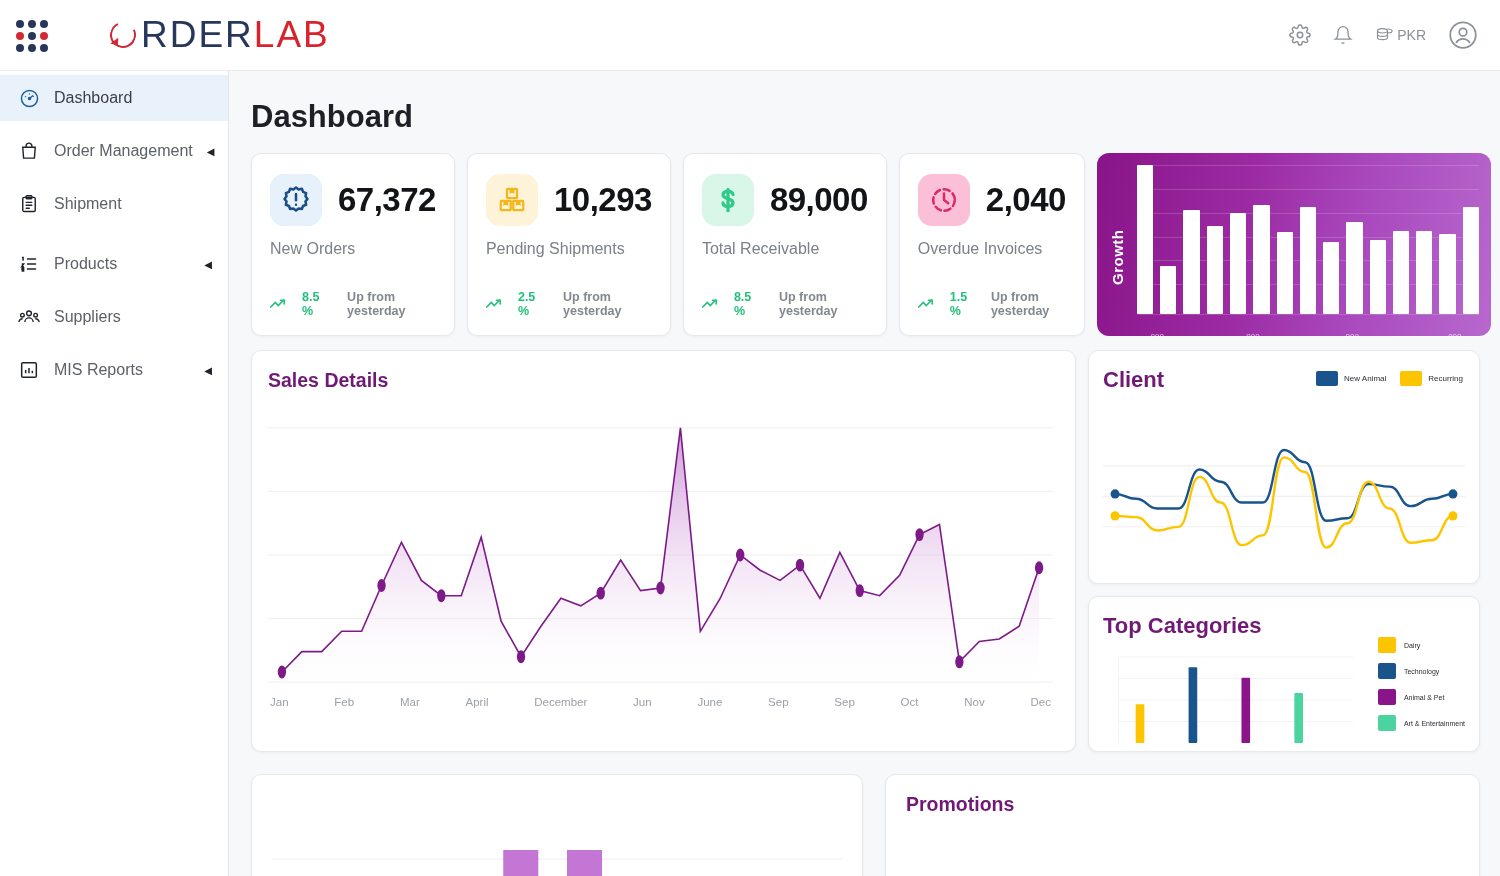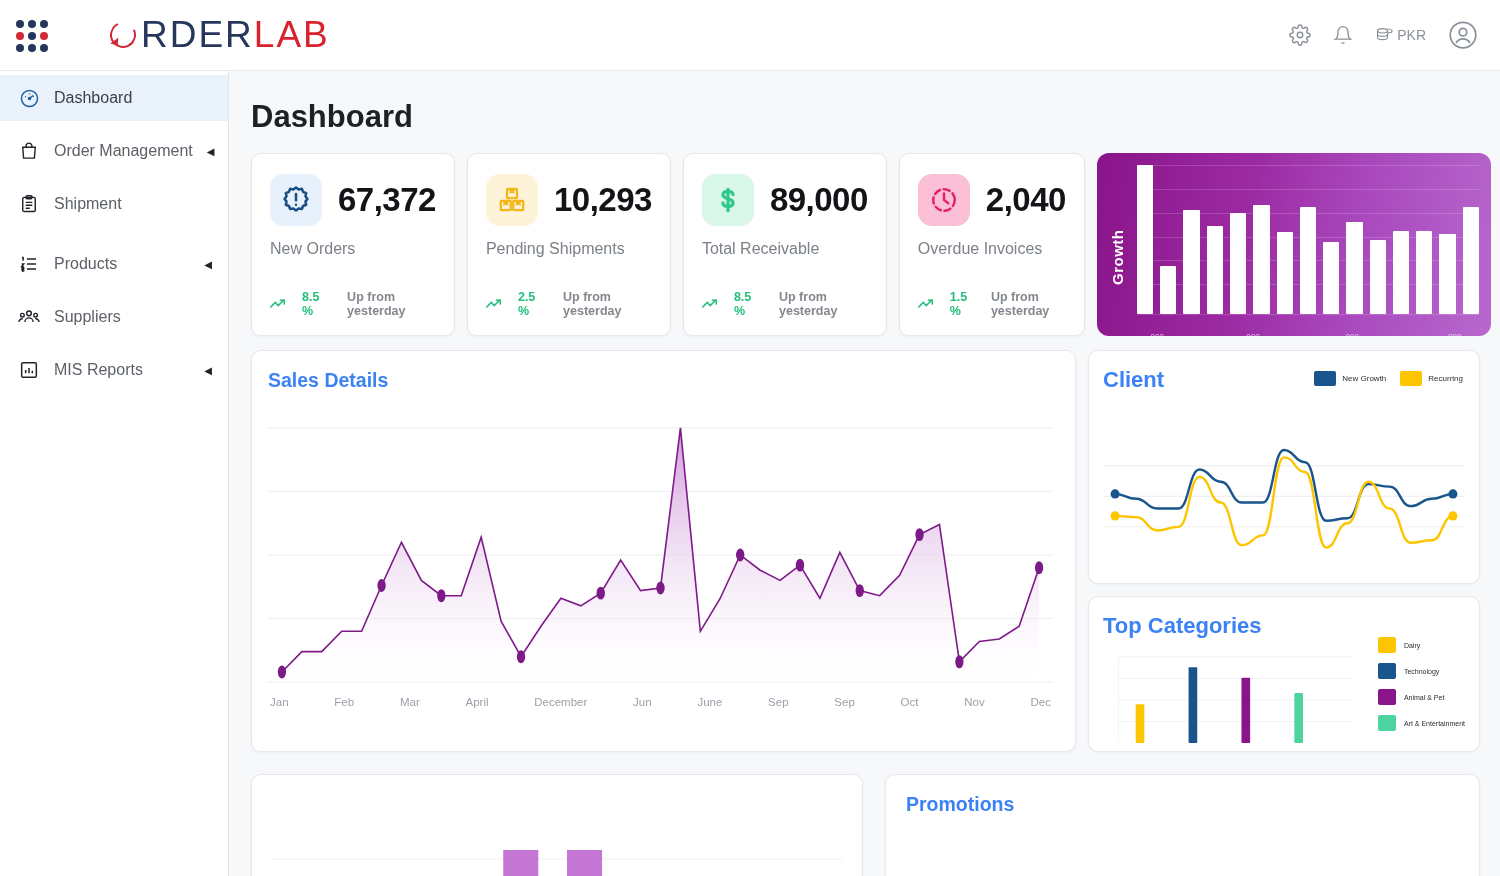--- a/index.html
+++ b/index.html
@@ -105,21 +105,21 @@
   .growth-xlabels { position:absolute; bottom:4px; left:0; right:12px; display:flex; z-index:3;}
   .growth-xlabels span { font-size:8px; color:rgba(255,255,255,0.72); position:absolute; }
 
   
   .mid-row { display: flex; gap: 12px; margin-top: 14px; height: 402px; }
   .sales-card { flex: 1 1 auto; padding: 18px 22px 0 16px; position: relative; }
   .right-col { flex: 0 0 392px; display: flex; flex-direction: column; gap: 12px; }
   .client-card { height: 240px; padding: 16px 14px 0 14px; position: relative; }
   .cat-card { flex: 1; padding: 16px 14px 0 14px; position: relative; }
 
-  .card-title { font-size: 19.5px; font-weight: bold; color: #3b82f6; }
+  .card-title { font-size: 19.5px; font-weight: bold; color: #701a75; }
   .card-title.sm { font-size: 22px; }
 
   .legend { position:absolute; right:16px; top:20px; display:flex; gap:14px; align-items:center;}
   .legend .li { display:flex; align-items:center; gap:6px; }
   .legend .sw { width: 22px; height: 15px; border-radius: 2px; display:block;}
   .legend .lt { font-size: 8px; color:#2a2d33; }
 
   .cat-legend { position:absolute; right:14px; top:40px; display:flex; flex-direction:column; gap:10px;}
   .cat-legend .li { display:flex; align-items:center; gap:8px;}
   .cat-legend .sw { width:18px; height:16px; border-radius:2px; }
@@ -459,21 +459,21 @@
             </div>
         </div>
 
         <div class="right-col">
 
           <div class="card client-card">
             <div class="card-title card-title sm">Client</div>
             <div class="legend">
               <span class="li">
                 <span class="sw" style="background:#19558c"></span>
-                <span class="lt">New Growth</span>
+                <span class="lt">New Animal</span>
               </span>
               <span class="li">
                 <span class="sw" style="background:#fdc500"></span>
                 <span class="lt">Recurring</span>
               </span>
             </div>
             <svg class="chart-svg" id="client-svg" viewBox="0 0 360 150" preserveAspectRatio="none" height="155" style="margin-top:30px">
                 <line x1="0" x2="360" y1="41.5" y2="41.5" stroke="#f0f0f2" stroke-width="1"></line>
                 <line x1="0" x2="360" y1="71" y2="71" stroke="#f0f0f2" stroke-width="1"></line>
                 <line x1="0" x2="360" y1="100.5" y2="100.5" stroke="#f0f0f2" stroke-width="1"></line>

